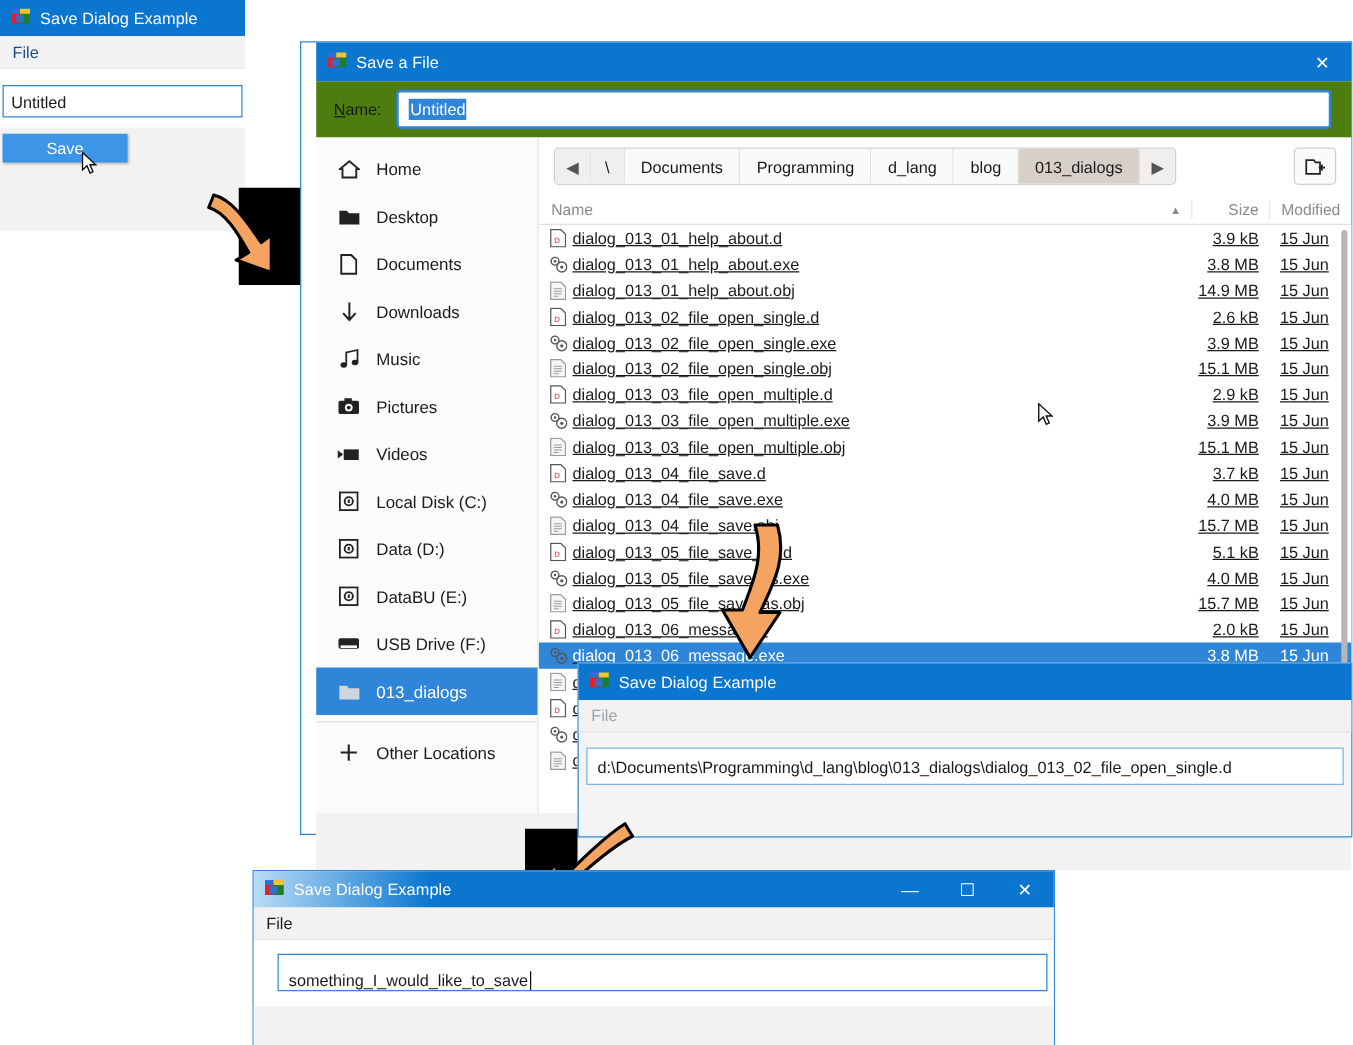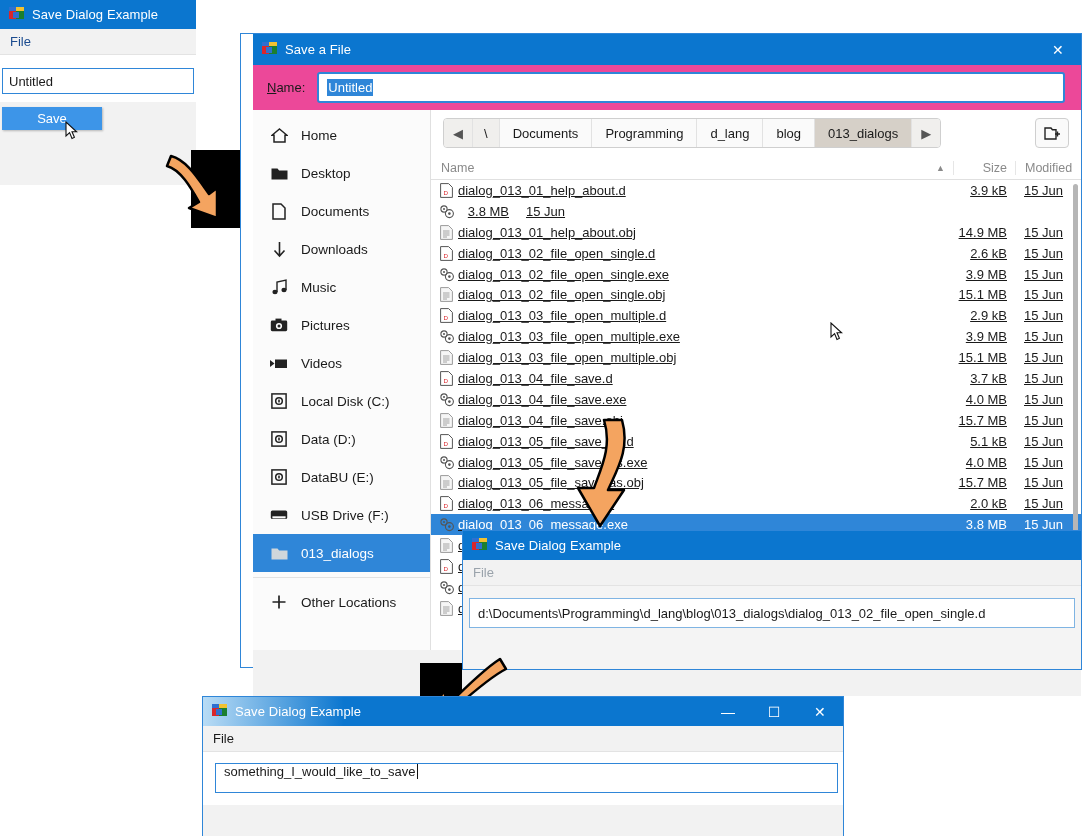--- a/index.html
+++ b/index.html
@@ -62,21 +62,21 @@
 
   
   .arrowbox { position: absolute; }
 
   
   #savedlg { left: 240px; top: 33px; width: 842px; height: 635px;
              border: 1px solid #2f86d8; background: #ffffff; padding-left: 12px; }
   #savedlg .titlebar { height: 31px; }
   .name-row {
     height: 45px; display: flex; align-items: center; padding: 0 16px 0 14px;
-    background: #ec4899;
+    background: #4d7c0f;
   }
   .name-label { font-size: 13px; margin-right: 12px; }
   .name-label u { text-decoration: underline; }
   .name-input {
     flex: 1 1 auto; height: 31px; border: 2px solid #2f86d8; border-radius: 3px;
     display: flex; align-items: center; padding-left: 8px; background: #fff;
   }
   .sel-text { background: #2f86d8; color: #ffffff; padding: 1px 1px; font-size: 13px; }
 
   .dlg-main { display: flex; height: 540px; }
@@ -139,23 +139,23 @@
               display: flex; align-items: center; padding-left: 8px; font-size: 13px; }
   .w2-buttons { display: flex; justify-content: flex-end; gap: 12px; padding: 14px 14px 0 0; }
   .w2-btn { width: 96px; height: 30px; border: 1px solid #d8d8d8; border-radius: 3px;
             background: #eeeeee; color: #9aa3ab; display: flex; align-items: center;
             justify-content: center; font-size: 13px; }
 
   
   #win3 { left: 202px; top: 696px; width: 642px; height: 140px;
           border: 1px solid #2f86d8; background: #ffffff; }
   #win3 .body { background: #ffffff; height: 84px; position: relative; }
-  .w3-input { position: absolute; left: 12px; top: 11px; right: 5px; height: 30px;
+  .w3-input { position: absolute; left: 19px; top: 11px; right: 5px; height: 30px;
               border: 1px solid #2f86d8; background: #fff; display: flex;
-              align-items: flex-start; padding-left: 8px; font-size: 13px; }
+              align-items: flex-end; padding-left: 8px; font-size: 13px; }
   .caret { display: inline-block; width: 1px; height: 15px; background: #111;
            margin-left: 1px; vertical-align: -3px; }
   .w3-blank { position: absolute; left: 0; right: 0; top: 53px; bottom: 0; background: #f2f2f2; }
 
   .mouse-ptr { position: absolute; pointer-events: none; }
 </style>
 </head>
 <body>
 
 <div id="stage">
@@ -399,20 +399,21 @@
             </div>
             <div class="frow">
               <span class="f-icon">
                 <svg width="15" height="15" viewBox="0 0 15 15">
                   <circle cx="5" cy="5" r="3.1" fill="none" stroke="#555" stroke-width="1.1"></circle>
                   <circle cx="5" cy="5" r="1" fill="#555"></circle>
                   <circle cx="10.4" cy="9.6" r="4" fill="none" stroke="#555" stroke-width="1.1"></circle>
                   <circle cx="10.4" cy="9.6" r="1.3" fill="#555"></circle>
                 </svg>
               </span>
+              <span class="f-name">dialog_013_01_help_about.exe</span>
               <span class="f-size">3.8 MB</span>
               <span class="f-mod">15 Jun</span>
             </div>
             <div class="frow">
               <span class="f-icon">
                 <svg width="13" height="15" viewBox="0 0 13 15">
                   <path d="M0.6 0.6 h8 l3.8 3.8 v10 h-11.8 z" fill="#f6f6f6" stroke="#9a9a9a" stroke-width="1"></path>
                   <path d="M3 6 h6.5 M3 8 h6.5 M3 10 h6.5 M3 12 h4" stroke="#9a9a9a" stroke-width="0.9"></path>
                 </svg>
               </span>

